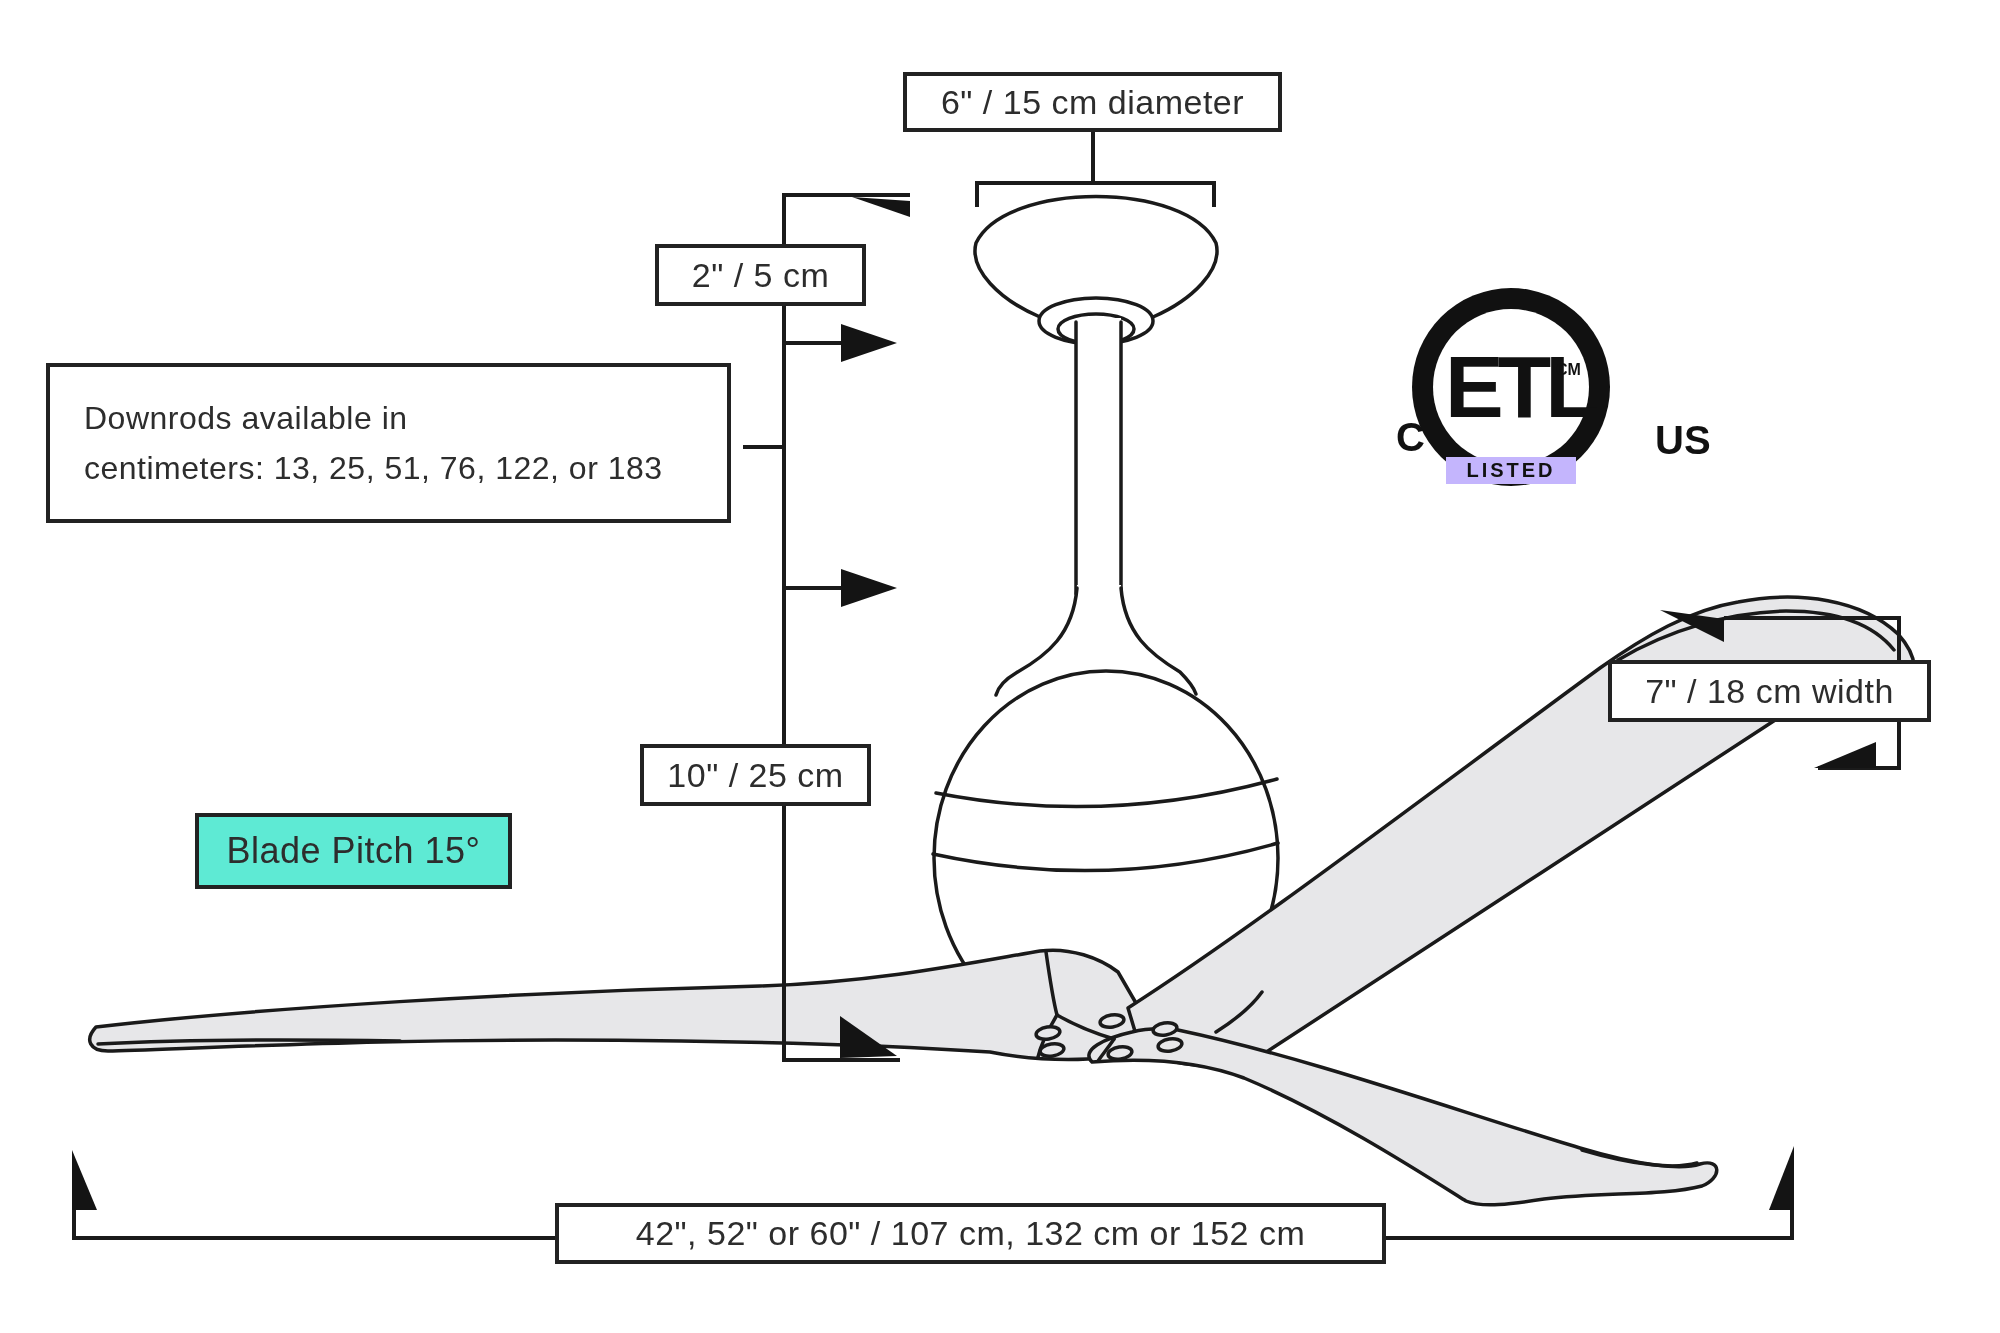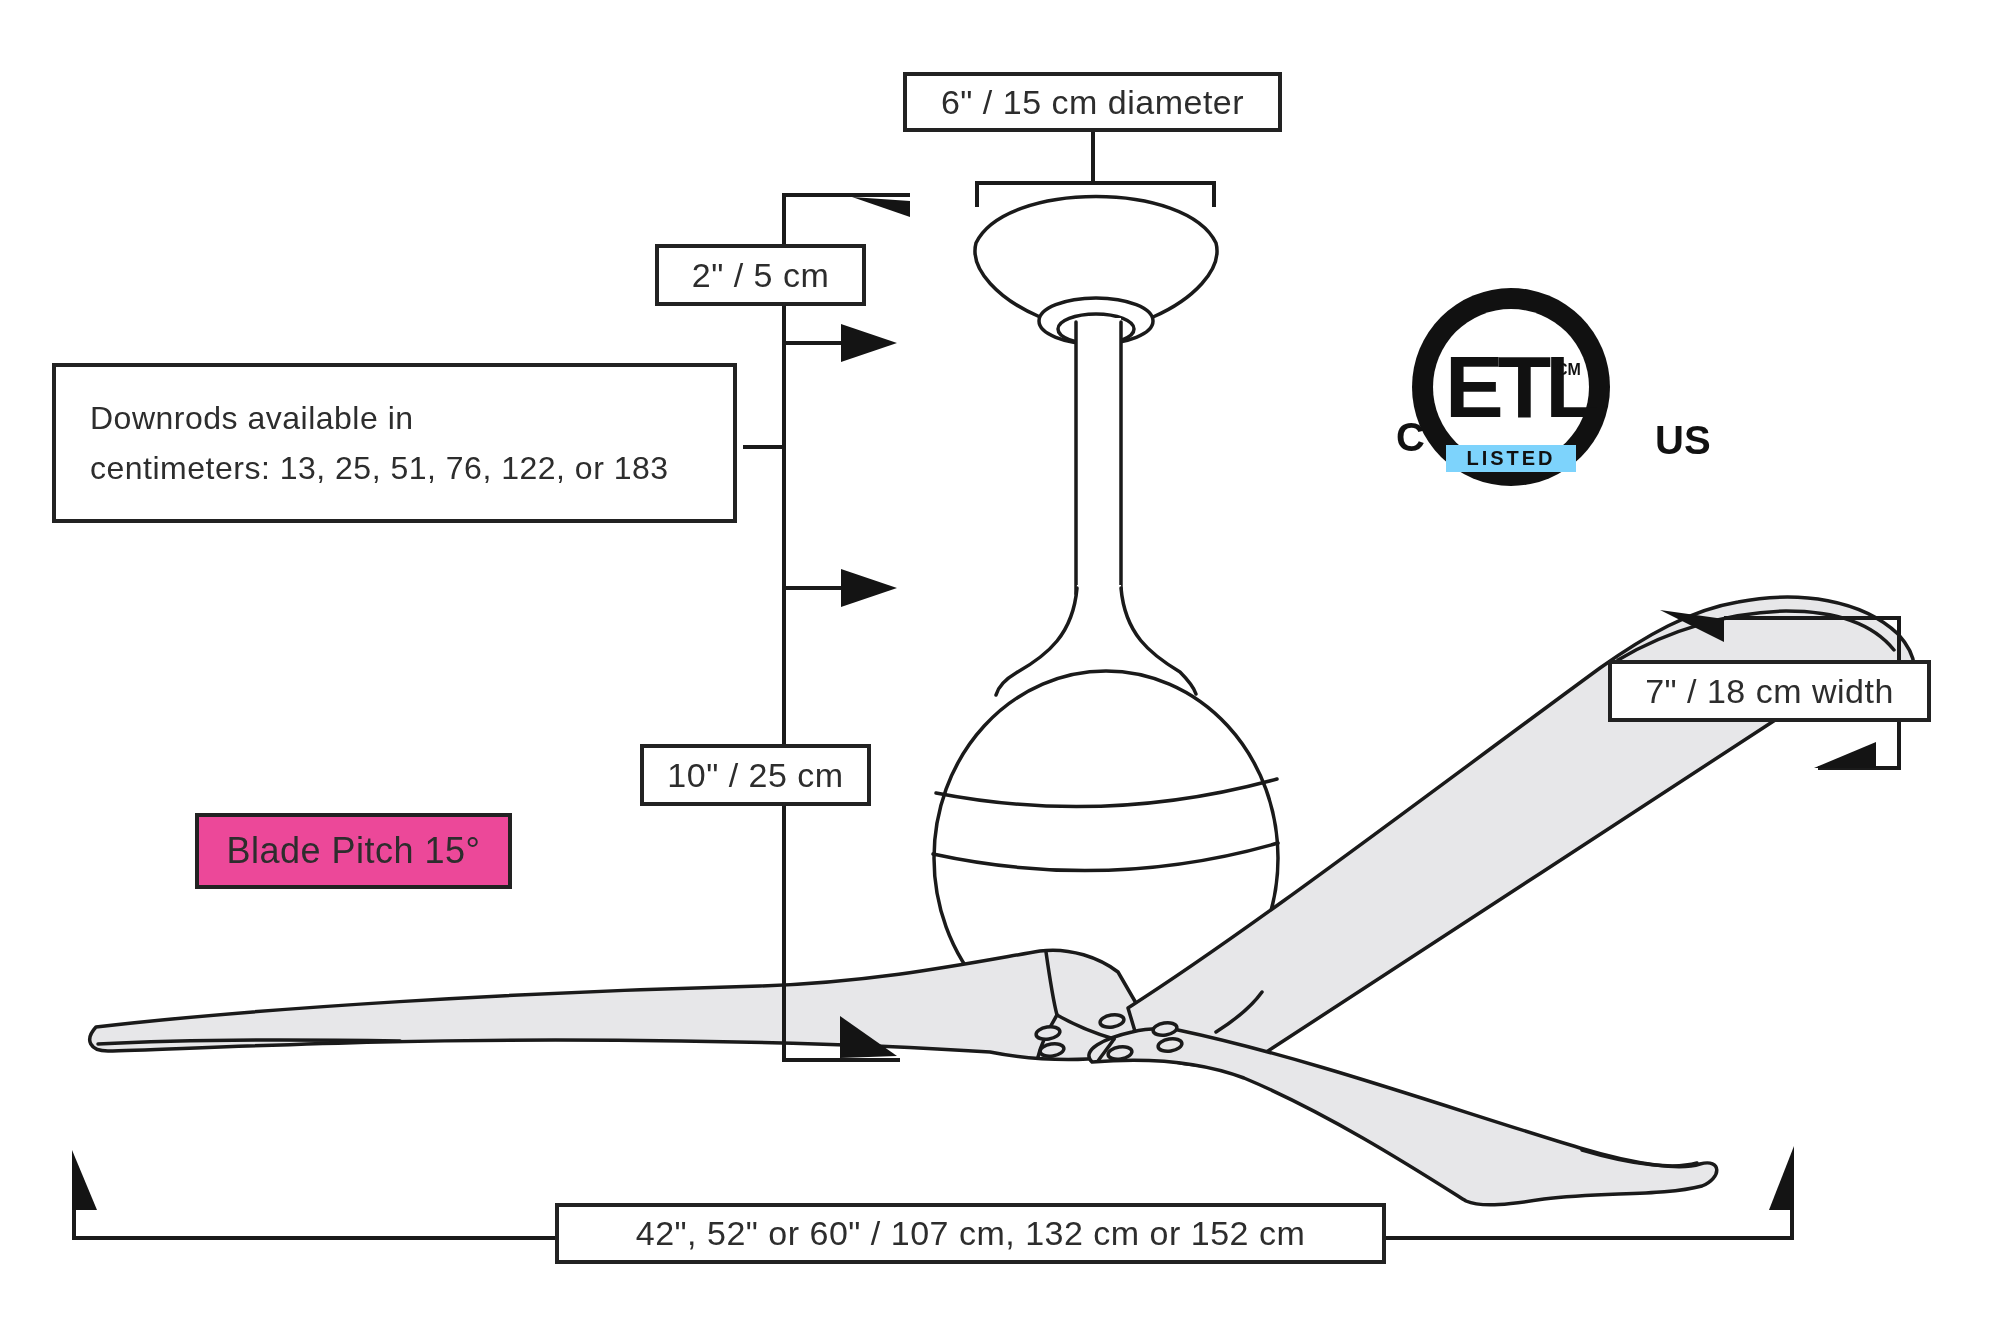--- a/index.html
+++ b/index.html
@@ -8,37 +8,37 @@
     font-family:"Liberation Sans",sans-serif;color:#2d2d2d;overflow:hidden;
   }
   svg.fan{position:absolute;left:0;top:0;z-index:5;}
   .line{position:absolute;background:#1a1a1a;z-index:10;}
   .arrow{position:absolute;background:#141414;z-index:12;}
   .labelbox{
     position:absolute;display:flex;align-items:center;justify-content:center;
     background:#ffffff;border:4px solid #222222;font-size:34px;color:#2d2d2d;
     z-index:20;letter-spacing:0.5px;white-space:nowrap;box-sizing:border-box;
   }
-  .labelbox.gray{background:#ec4899;justify-content:center;}
+  .labelbox.gray{background:#5eead4;justify-content:center;}
   .labelbox.multiline{
     flex-direction:column;align-items:flex-start;justify-content:center;
     padding-left:34px;font-size:32px;line-height:50px;
   }
   
   .etl{position:absolute;left:1396px;top:285px;width:270px;height:215px;z-index:8;color:#111;}
   .etl .ring{position:absolute;left:16px;top:3px;width:198px;height:198px;border-radius:50%;background:#111;}
   .etl .ring-inner{position:absolute;left:37px;top:24px;width:156px;height:156px;border-radius:50%;background:#fff;}
   .etl .etl-text{
     position:absolute;left:24px;top:3px;width:198px;height:198px;display:flex;
     align-items:center;justify-content:center;font-size:88px;font-weight:bold;
     letter-spacing:-6px;color:#111;
   }
   .etl .cm{position:absolute;left:160px;top:76px;font-size:16px;font-weight:bold;}
   .etl .listed{
-    position:absolute;left:50px;top:160px;width:130px;height:27px;background:#7dd3fc;
+    position:absolute;left:50px;top:172px;width:130px;height:27px;background:#c4b5fd;
     display:flex;align-items:center;justify-content:center;
     font-size:20px;font-weight:bold;letter-spacing:3px;color:#111;
   }
   .etl .c-mark{position:absolute;left:0px;top:130px;font-size:40px;font-weight:900;}
   .etl .us-mark{position:absolute;left:214px;top:133px;font-size:40px;font-weight:900;margin-left:45px;}
 </style>
 </head>
 <body>
 
 <div class="canvas">
@@ -150,21 +150,21 @@
   <div class="arrow" style="left:1769px;top:1146px;width:25px;height:64px;clip-path:polygon(100% 0,100% 100%,0 100%);"></div>
 
   <div class="labelbox" style="left:903px;top:72px;width:379px;height:60px;">
     <span>6" / 15 cm diameter</span>
   </div>
 
   <div class="labelbox" style="left:655px;top:244px;width:211px;height:62px;">
     <span>2" / 5 cm</span>
   </div>
 
-  <div class="labelbox multiline" style="left:52px;top:363px;width:685px;height:160px;">
+  <div class="labelbox multiline" style="left:46px;top:363px;width:685px;height:160px;">
     <span>Downrods available in</span>
     <span>centimeters: 13, 25, 51, 76, 122, or 183</span>
   </div>
 
   <div class="labelbox" style="left:640px;top:744px;width:231px;height:62px;">
     <span>10" / 25 cm</span>
   </div>
 
   <div class="labelbox gray" style="left:195px;top:813px;width:317px;height:76px;font-size:36px;">
     <span>Blade Pitch 15°</span>

